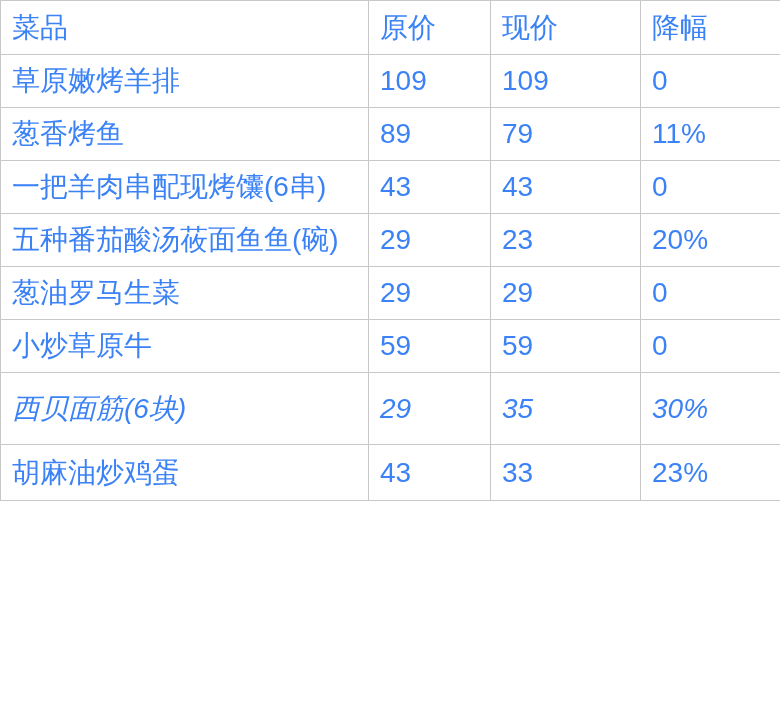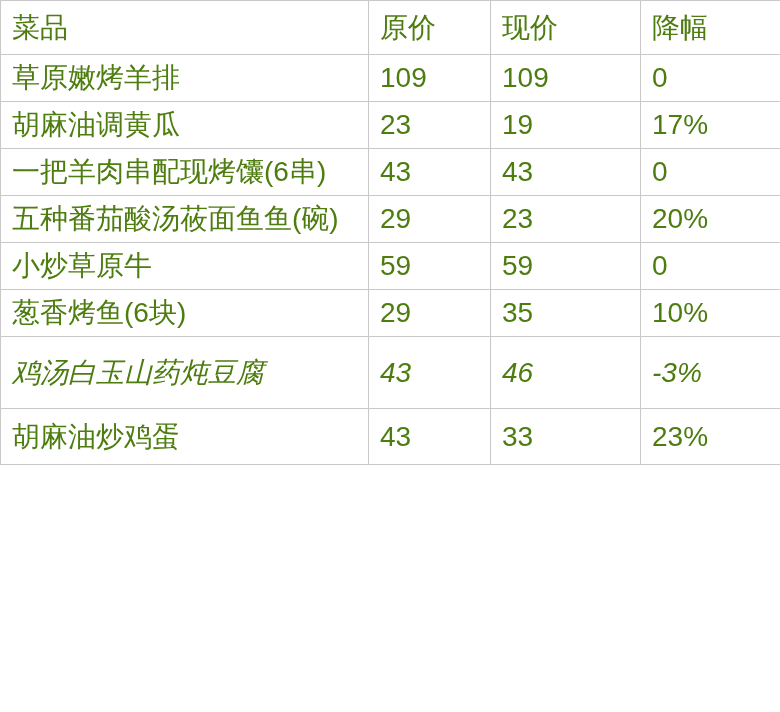--- a/index.html
+++ b/index.html
@@ -24,26 +24,26 @@
   .price-table col.c-current  { width: 150px; }
   .price-table col.c-drop     { width: 140px; }
   .price-table th,
   .price-table td {
     border: 1.5px solid #c8c8c8;
     font-size: 28px;
     font-weight: 400;
     text-align: left;
     vertical-align: middle;
     padding: 0 4px 0 11px;
-    color: #4d7c0f;
+    color: #3b82f6;
     white-space: nowrap;
     overflow: hidden;
   }
   .price-table thead tr        { height: 54px; }
-  .price-table tbody tr        { height: 47px; }
+  .price-table tbody tr        { height: 53px; }
   .price-table tbody tr:nth-child(7)  { height: 72px; font-style: italic; }
   .price-table tbody tr:nth-child(8)  { height: 56px; }
   .price-table tbody tr:nth-child(9)  { height: 56px; font-style: italic; }
   .price-table tbody tr:nth-child(12) { height: 57px; text-decoration: underline; }
 </style>
 </head>
 <body>
 
 <table class="price-table">
   <colgroup>
@@ -61,54 +61,54 @@
     </tr>
   </thead>
   <tbody>
       <tr>
         <td>草原嫩烤羊排</td>
         <td>109</td>
         <td>109</td>
         <td>0</td>
       </tr>
       <tr>
-        <td>胡麻油调黄瓜</td>
-        <td>23</td>
-        <td>19</td>
-        <td>17%</td>
+        <td>葱香烤鱼</td>
+        <td>89</td>
+        <td>79</td>
+        <td>11%</td>
       </tr>
       <tr>
         <td>一把羊肉串配现烤馕(6串)</td>
         <td>43</td>
         <td>43</td>
         <td>0</td>
       </tr>
       <tr>
         <td>五种番茄酸汤莜面鱼鱼(碗)</td>
         <td>29</td>
         <td>23</td>
         <td>20%</td>
       </tr>
       <tr>
+        <td>葱油罗马生菜</td>
+        <td>29</td>
+        <td>29</td>
+        <td>0</td>
+      </tr>
+      <tr>
         <td>小炒草原牛</td>
         <td>59</td>
         <td>59</td>
         <td>0</td>
       </tr>
       <tr>
-        <td>葱香烤鱼(6块)</td>
+        <td>西贝面筋(6块)</td>
         <td>29</td>
         <td>35</td>
-        <td>10%</td>
-      </tr>
-      <tr>
-        <td>鸡汤白玉山药炖豆腐</td>
-        <td>43</td>
-        <td>46</td>
-        <td>-3%</td>
+        <td>30%</td>
       </tr>
       <tr>
         <td>胡麻油炒鸡蛋</td>
         <td>43</td>
         <td>33</td>
         <td>23%</td>
       </tr>
     </tbody>
 </table>
 

